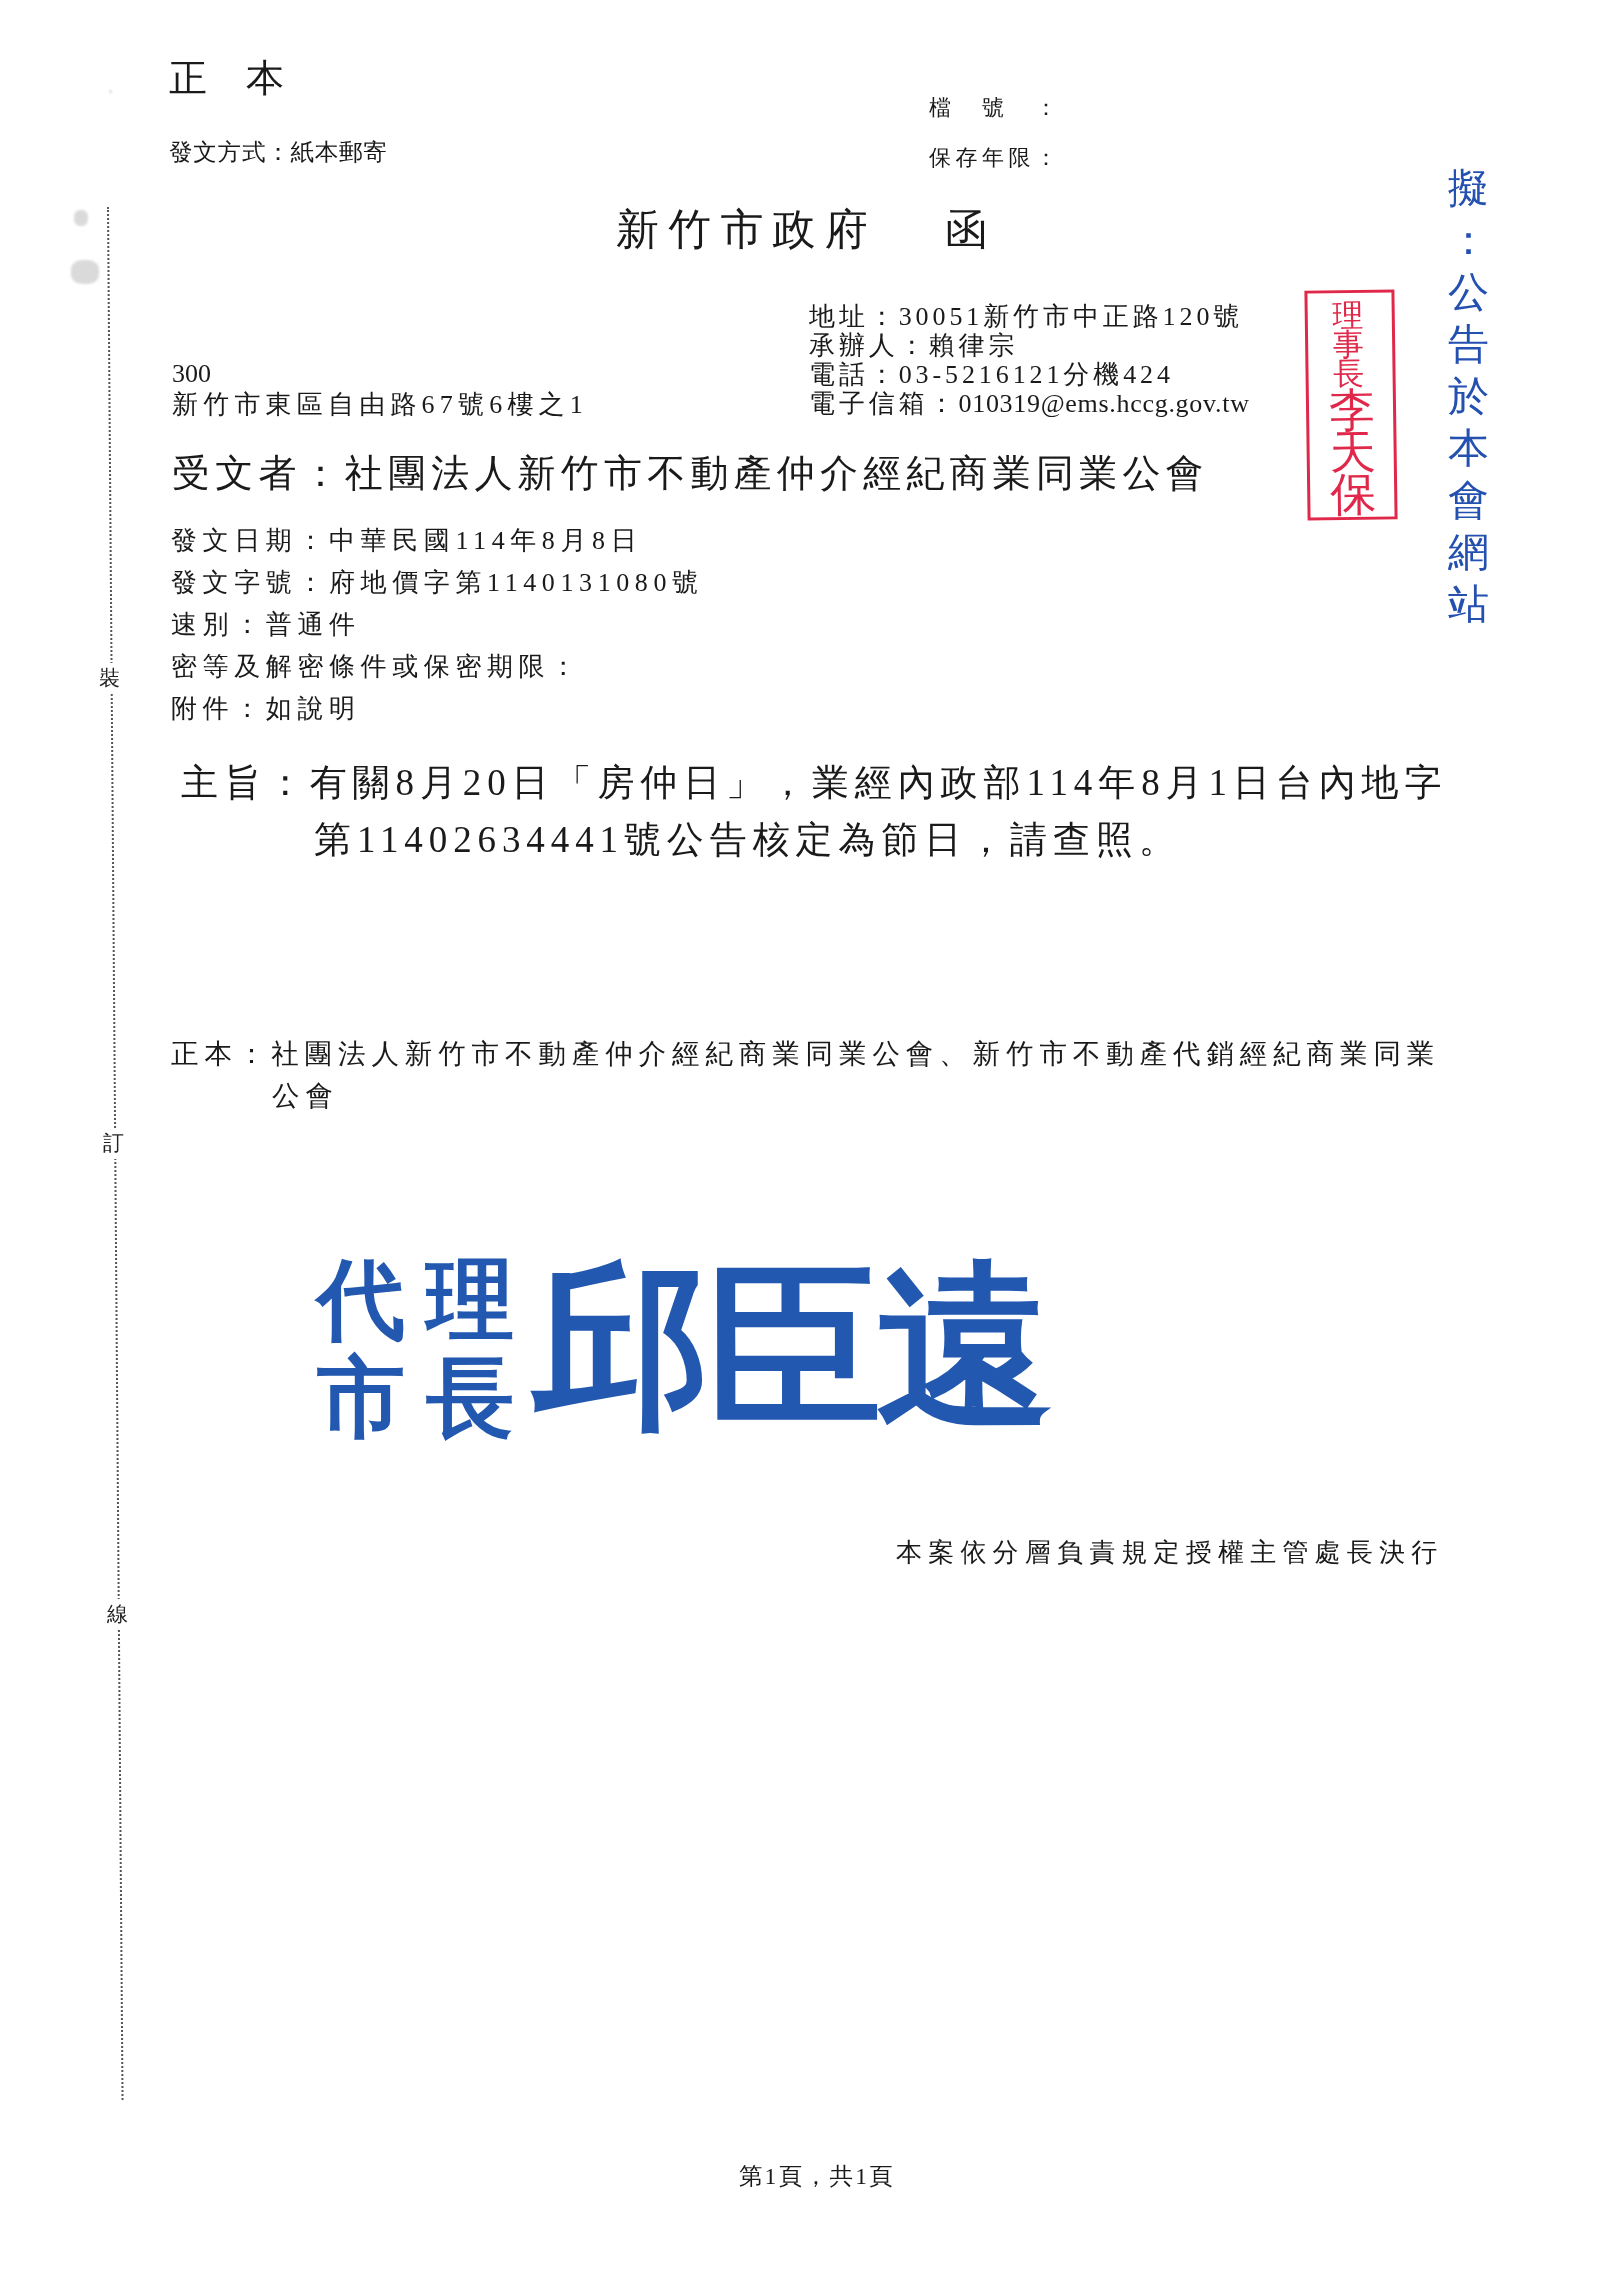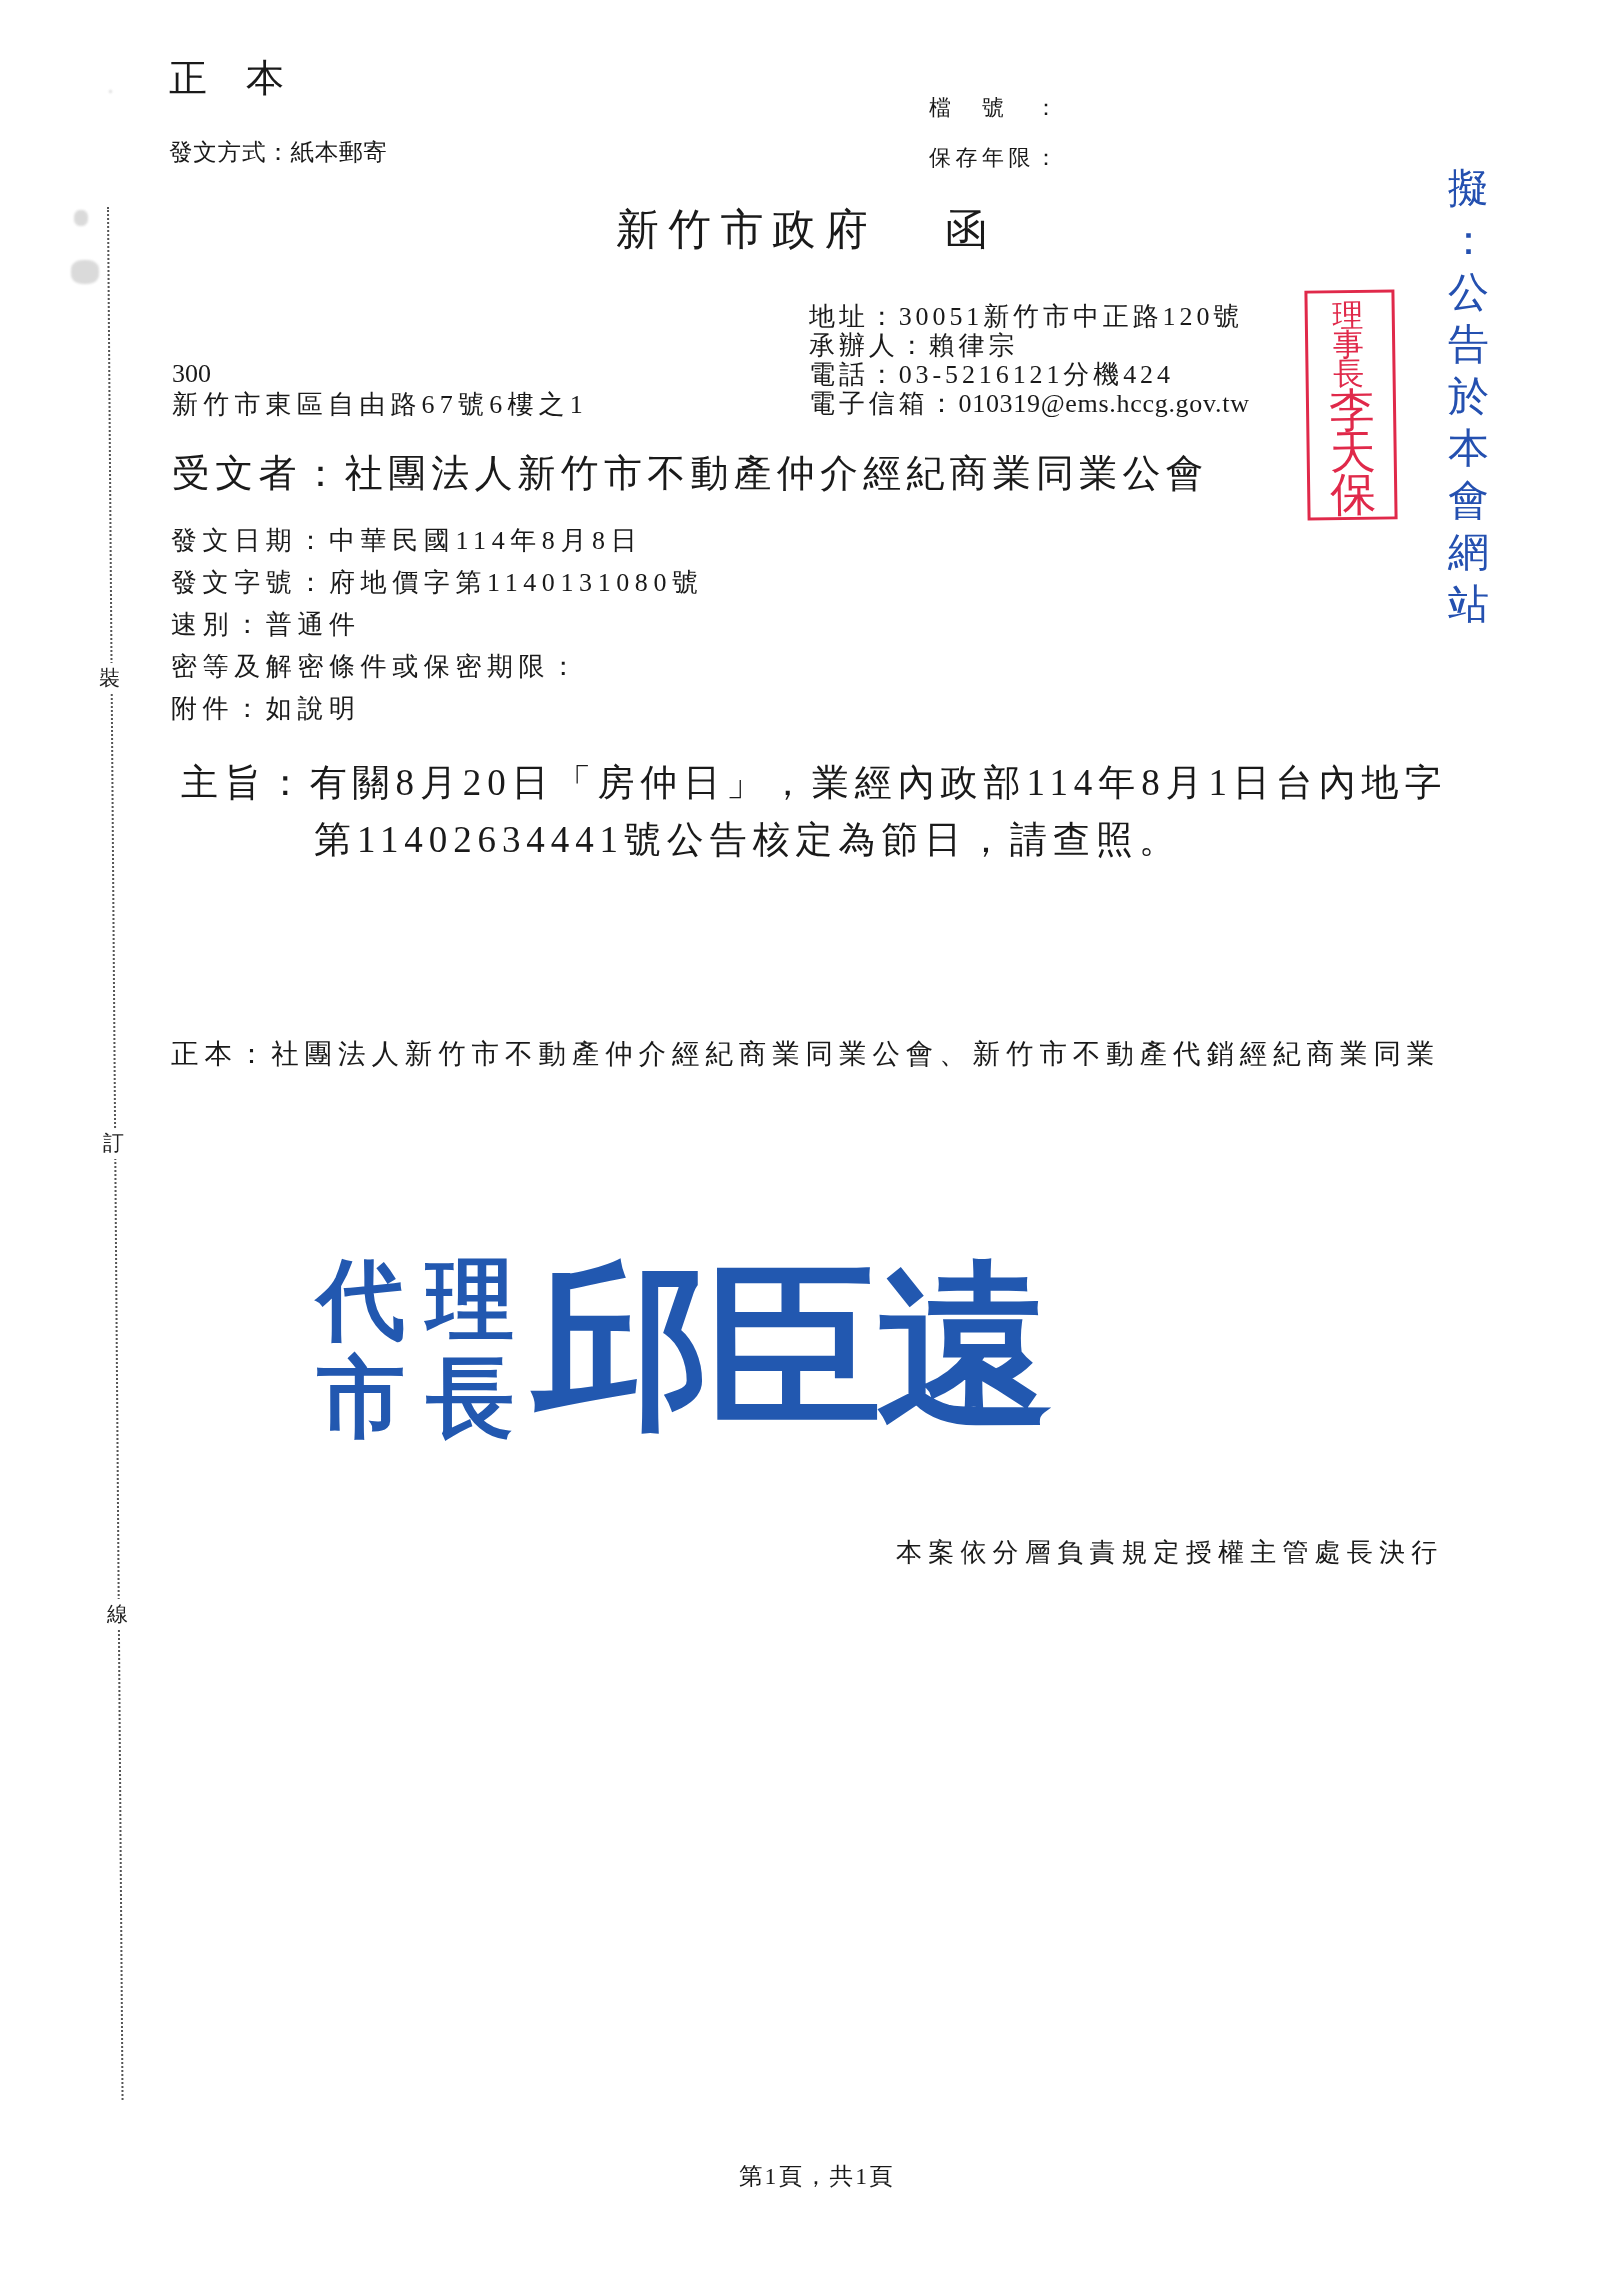--- a/index.html
+++ b/index.html
@@ -104,20 +104,21 @@
   </div>
 
   <div class="para subject">
     <div><span>主旨：</span><span>有關8月20日「房仲日」，業經內政部114年8月1日台內地字</span></div>
     <div class="cont">第11402634441號公告核定為節日，請查照。</div>
   </div>
 
 
   <div class="cc">
     <div><span>正本：</span><span>社團法人新竹市不動產仲介經紀商業同業公會、新竹市不動產代銷經紀商業同業</span></div>
+    <div class="cont">公會</div>
   </div>
 
   <div class="sig-title r2">市長</div>
   <div class="sig-title r1">代理</div>
   <div class="sig-name">邱臣遠</div>
 
   <div class="t delegation">本案依分層負責規定授權主管處長決行</div>
 
   <div class="t footer">第1頁，共1頁</div>
 

